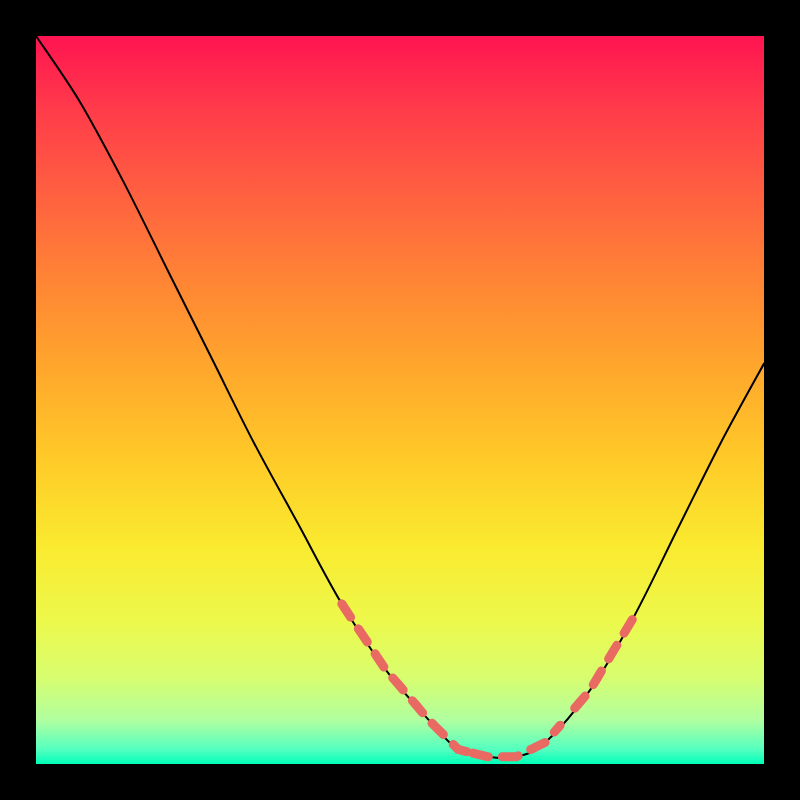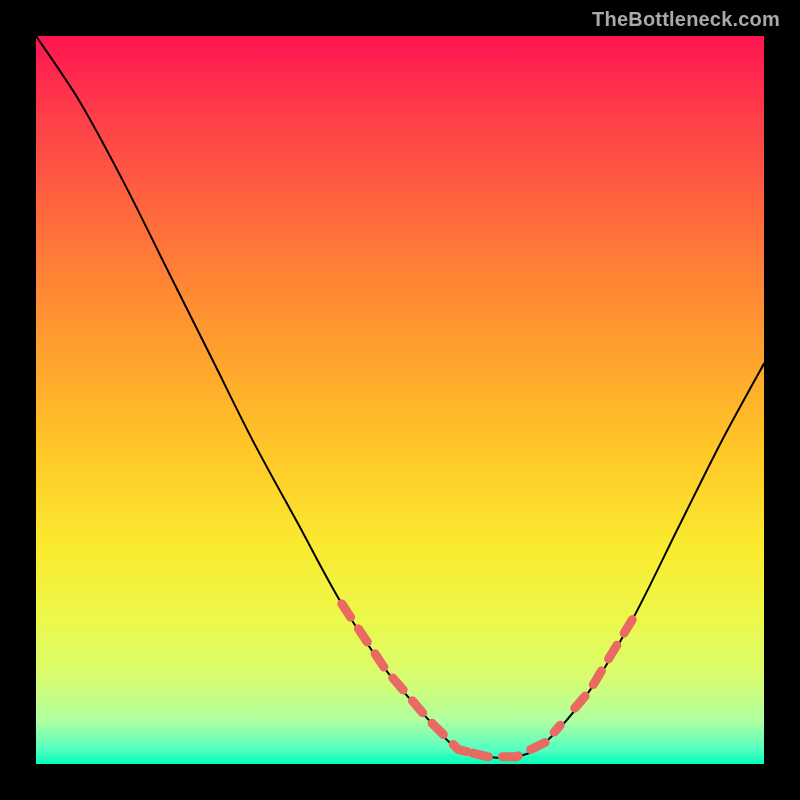--- a/index.html
+++ b/index.html
@@ -64,21 +64,20 @@
     stroke-width: 9;
     stroke-linecap: round;
     stroke-dasharray: 16 14;
   }
 </style>
 </head>
 <body>
 
 <div class="stage">
 
-  <div class="watermark">TheBottleneck.com</div>
 
   <div class="plot">
     <svg class="curve" viewBox="0 0 728 728" preserveAspectRatio="none">
 
       <path id="mainPath" class="curve-path" d="M 0.0 0.0 C 7.3 10.9, 29.1 41.3, 43.7 65.5 C 58.2 89.8, 72.8 117.7, 87.4 145.6 C 101.9 173.5, 116.5 203.8, 131.0 233.0 C 145.6 262.1, 160.2 291.2, 174.7 320.3 C 189.3 349.4, 203.8 379.8, 218.4 407.7 C 233.0 435.6, 247.5 461.1, 262.1 487.8 C 276.6 514.5, 291.2 543.6, 305.8 567.8 C 320.3 592.1, 334.9 613.9, 349.4 633.4 C 364.0 652.8, 381.0 671.0, 393.1 684.3 C 405.3 697.7, 412.5 707.4, 422.2 713.4 C 431.9 719.5, 441.7 719.5, 451.4 720.7 C 461.1 721.9, 470.8 723.1, 480.5 720.7 C 490.2 718.3, 497.5 717.1, 509.6 706.2 C 521.7 695.2, 538.7 675.8, 553.3 655.2 C 567.8 634.6, 582.4 609.1, 597.0 582.4 C 611.5 555.7, 626.1 524.2, 640.6 495.0 C 655.2 465.9, 669.8 435.6, 684.3 407.7 C 698.9 379.8, 720.7 340.9, 728.0 327.6"></path>
 
       <path id="dashLeft" class="dash-path" d="M 305.8 567.8 L 313.0 578.8 L 320.3 589.7 L 327.6 600.6 L 334.9 611.5 L 342.2 622.4 L 349.4 633.4 L 356.7 641.9 L 364.0 650.3 L 371.3 658.8 L 378.6 667.3 L 385.8 675.8 L 393.1 684.3 L 400.4 691.6 L 407.7 698.9 L 415.0 706.2 L 422.2 713.4 L 429.5 715.3 L 436.8 717.1"></path>
 
       <path id="dashFloor" class="dash-path" d="M 436.8 717.1 L 444.1 718.9 L 451.4 720.7 L 458.6 720.7 L 465.9 720.7 L 473.2 720.7 L 480.5 720.7 L 487.8 717.1 L 495.0 713.4 L 502.3 709.8 L 509.6 706.2 L 516.9 697.7 L 524.2 689.2"></path>
 

